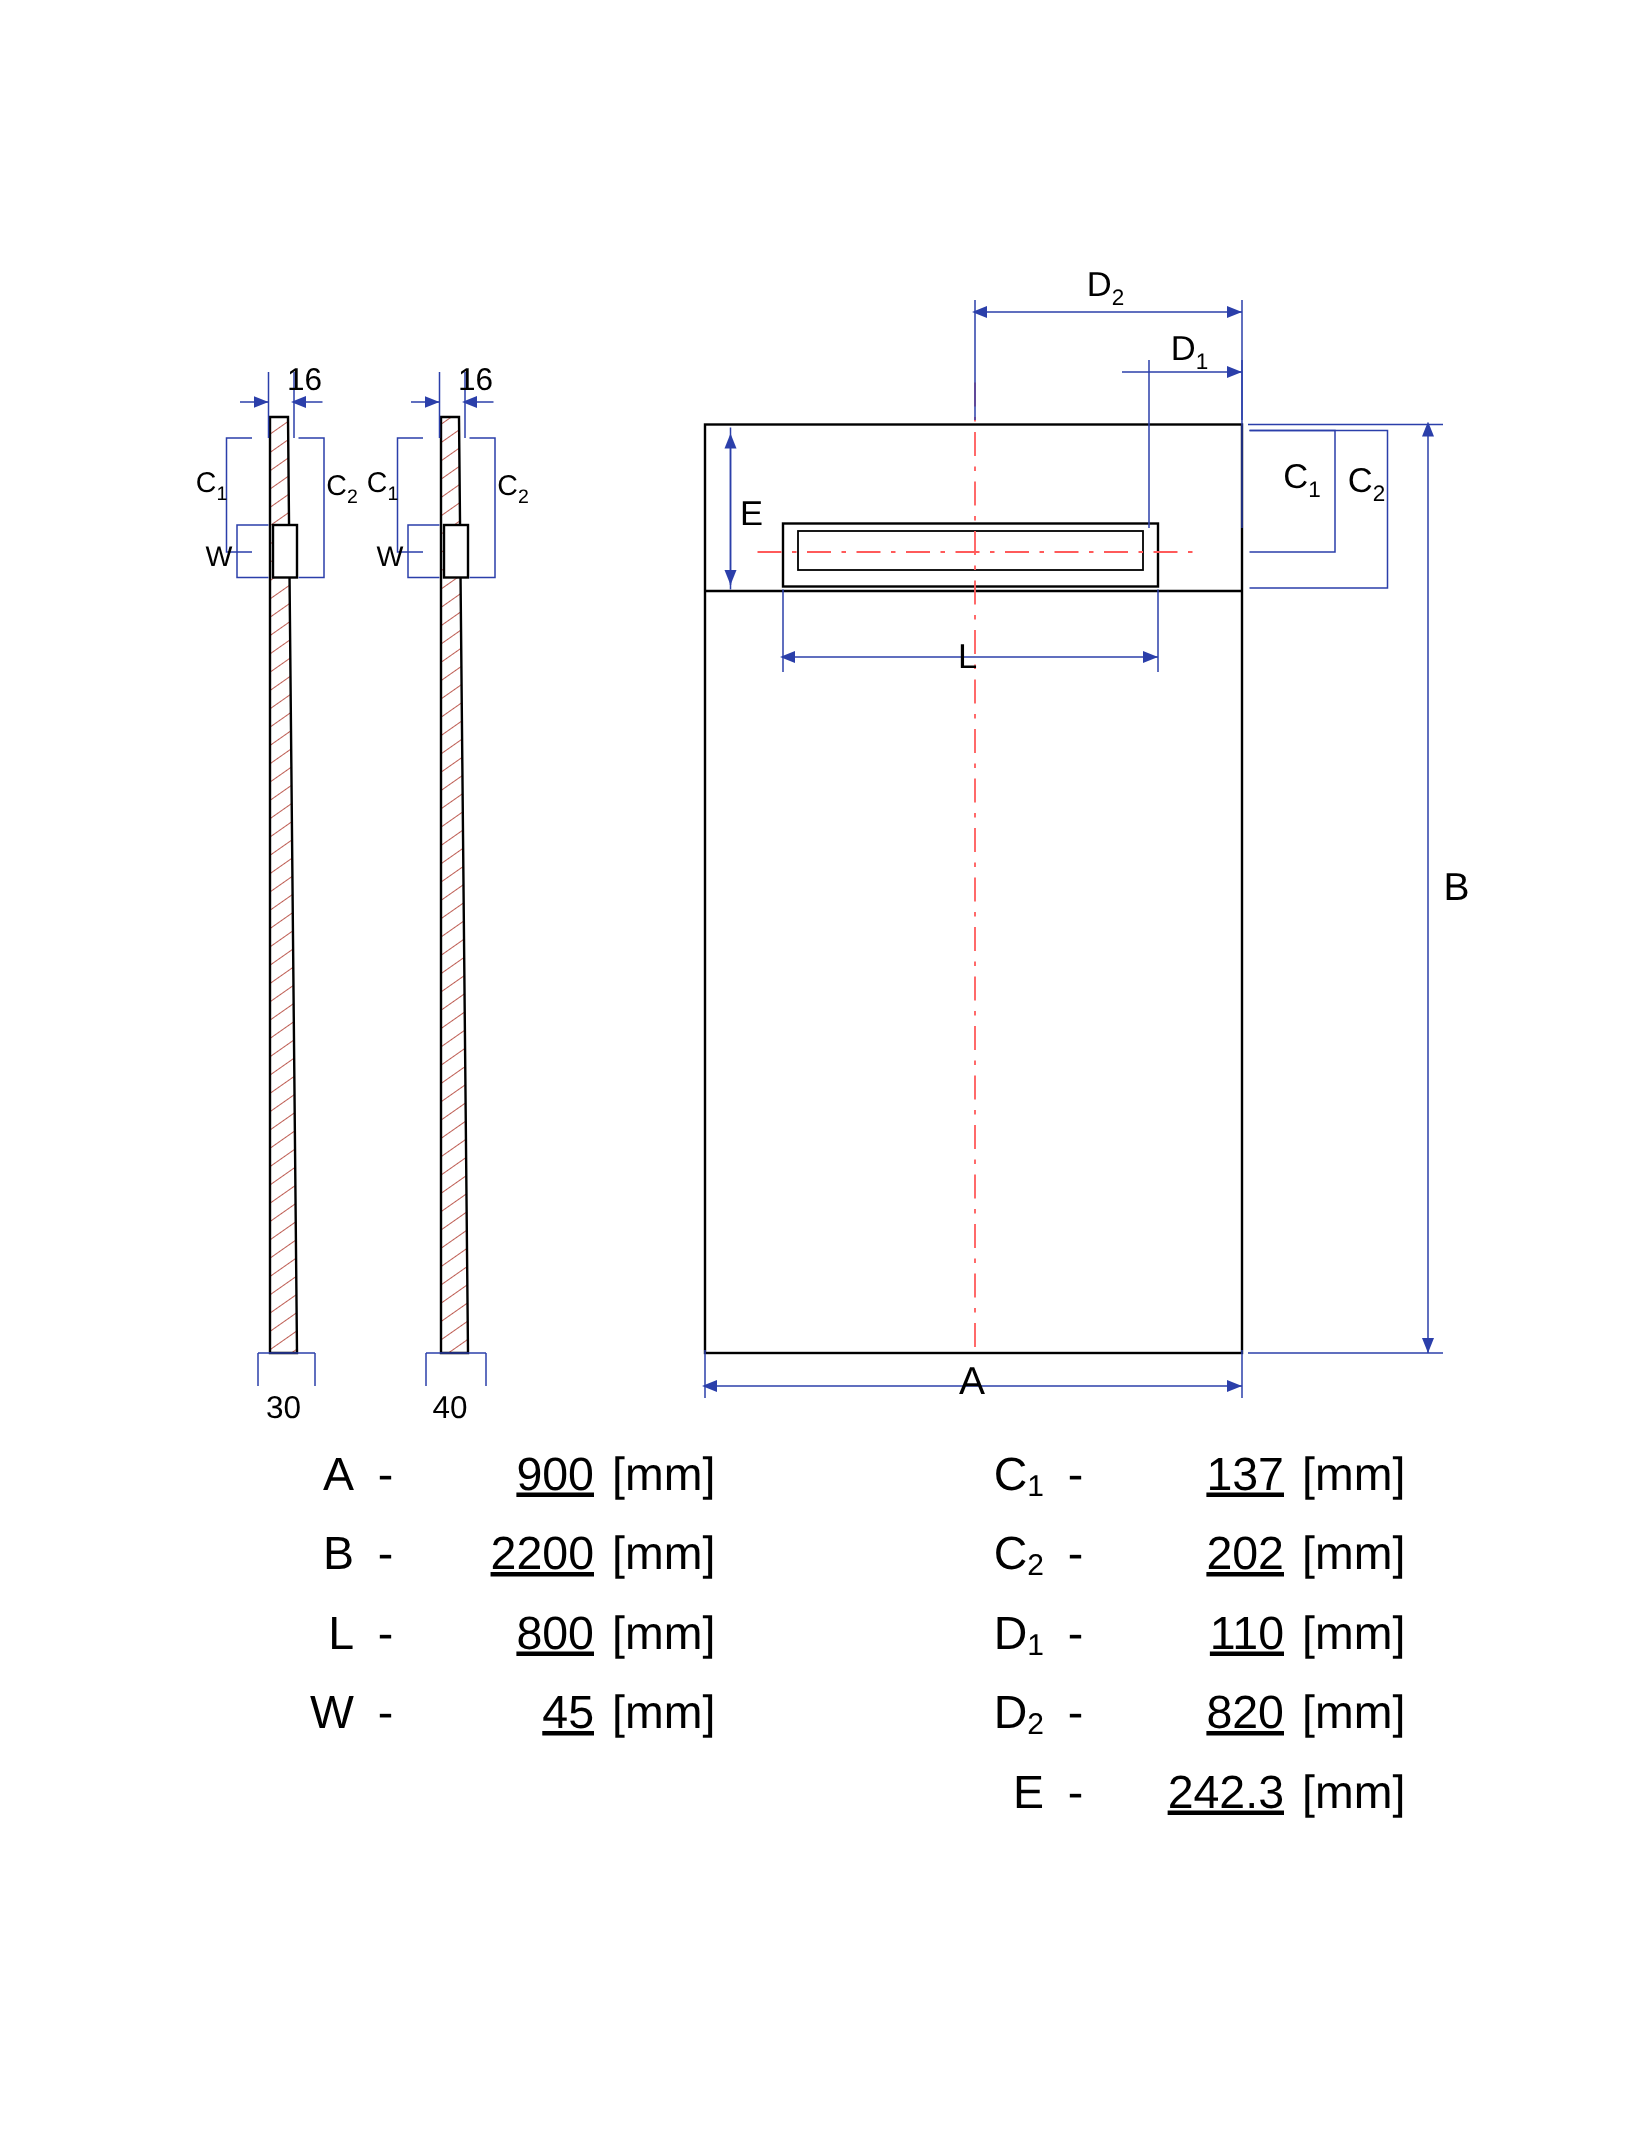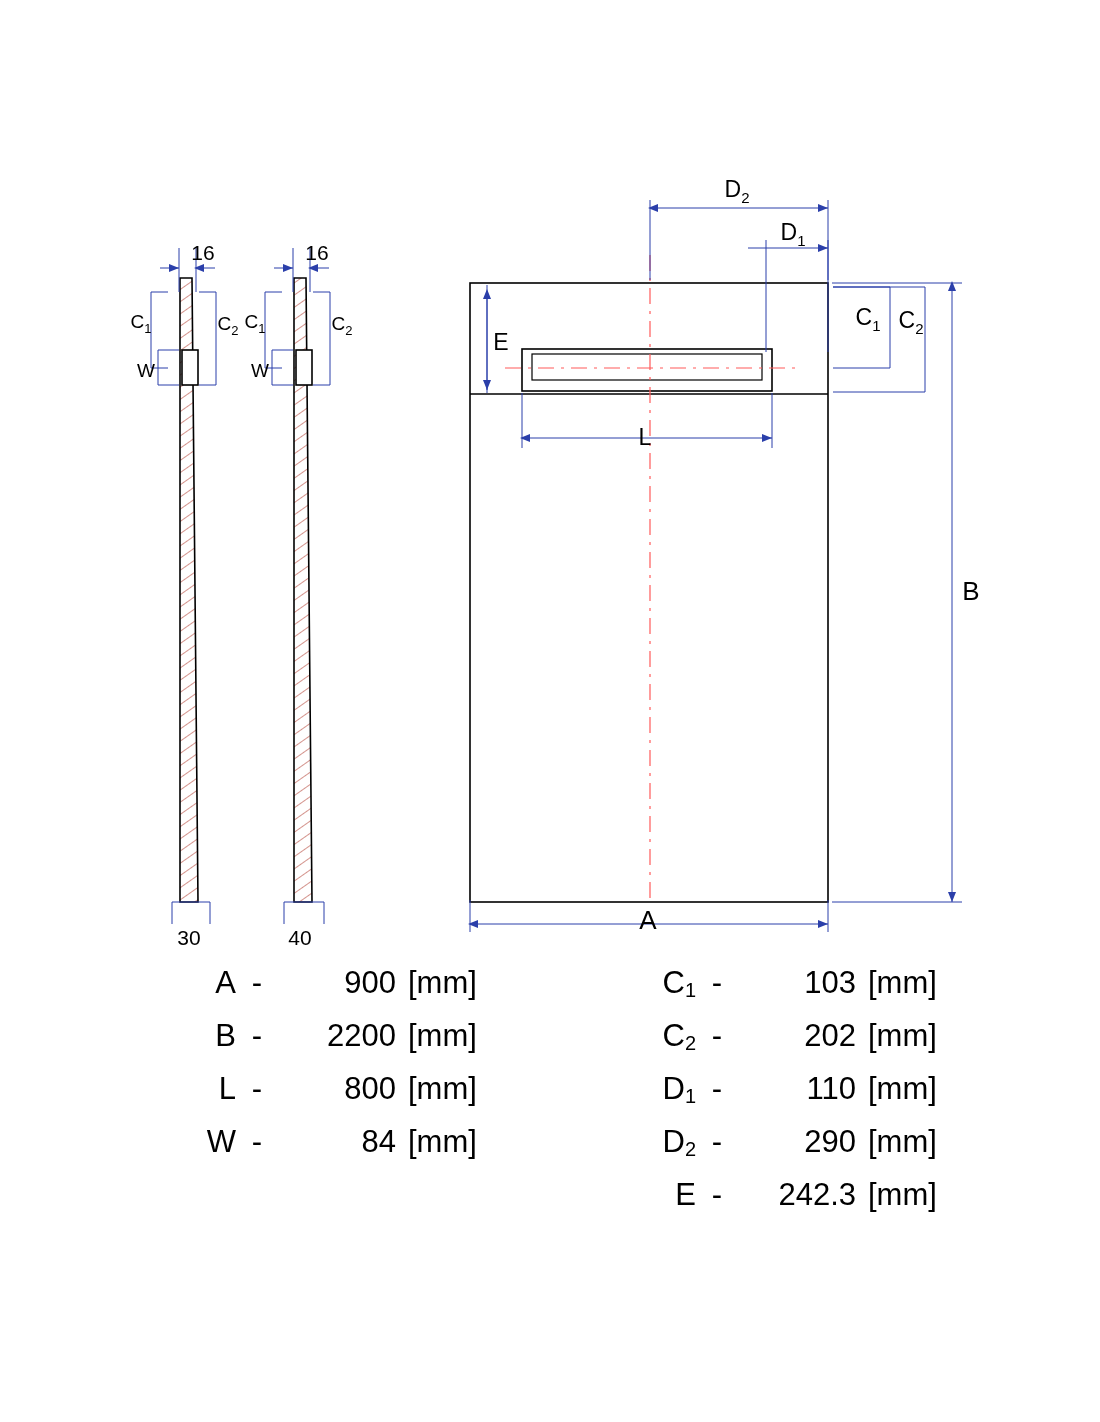--- a/index.html
+++ b/index.html
@@ -57,20 +57,21 @@
     position: relative;
     top: 4px;
   }
   .dash {
     width: 42px;
     text-align: center;
   }
   .val {
     width: 118px;
     text-align: right;
+    text-decoration: underline;
   }
   .unit {
     padding-left: 12px;
   }
 </style>
 </head>
 <body>
 
 <div id="page">
 
@@ -247,53 +248,53 @@
       <div class="legend-row">
         <span class="sym">L</span>
         <span class="dash">-</span>
         <span class="val">800</span>
         <span class="unit">[mm]</span>
       </div>
 
       <div class="legend-row">
         <span class="sym">W</span>
         <span class="dash">-</span>
-        <span class="val">84</span>
+        <span class="val">45</span>
         <span class="unit">[mm]</span>
       </div>
 
     </div>
 
     <div class="legend-col right">
 
       <div class="legend-row">
         <span class="sym"><span>C</span><sub>1</sub></span>
         <span class="dash">-</span>
-        <span class="val">103</span>
+        <span class="val">137</span>
         <span class="unit">[mm]</span>
       </div>
 
       <div class="legend-row">
         <span class="sym"><span>C</span><sub>2</sub></span>
         <span class="dash">-</span>
         <span class="val">202</span>
         <span class="unit">[mm]</span>
       </div>
 
       <div class="legend-row">
         <span class="sym"><span>D</span><sub>1</sub></span>
         <span class="dash">-</span>
         <span class="val">110</span>
         <span class="unit">[mm]</span>
       </div>
 
       <div class="legend-row">
         <span class="sym"><span>D</span><sub>2</sub></span>
         <span class="dash">-</span>
-        <span class="val">290</span>
+        <span class="val">820</span>
         <span class="unit">[mm]</span>
       </div>
 
       <div class="legend-row">
         <span class="sym">E</span>
         <span class="dash">-</span>
         <span class="val">242.3</span>
         <span class="unit">[mm]</span>
       </div>
 

